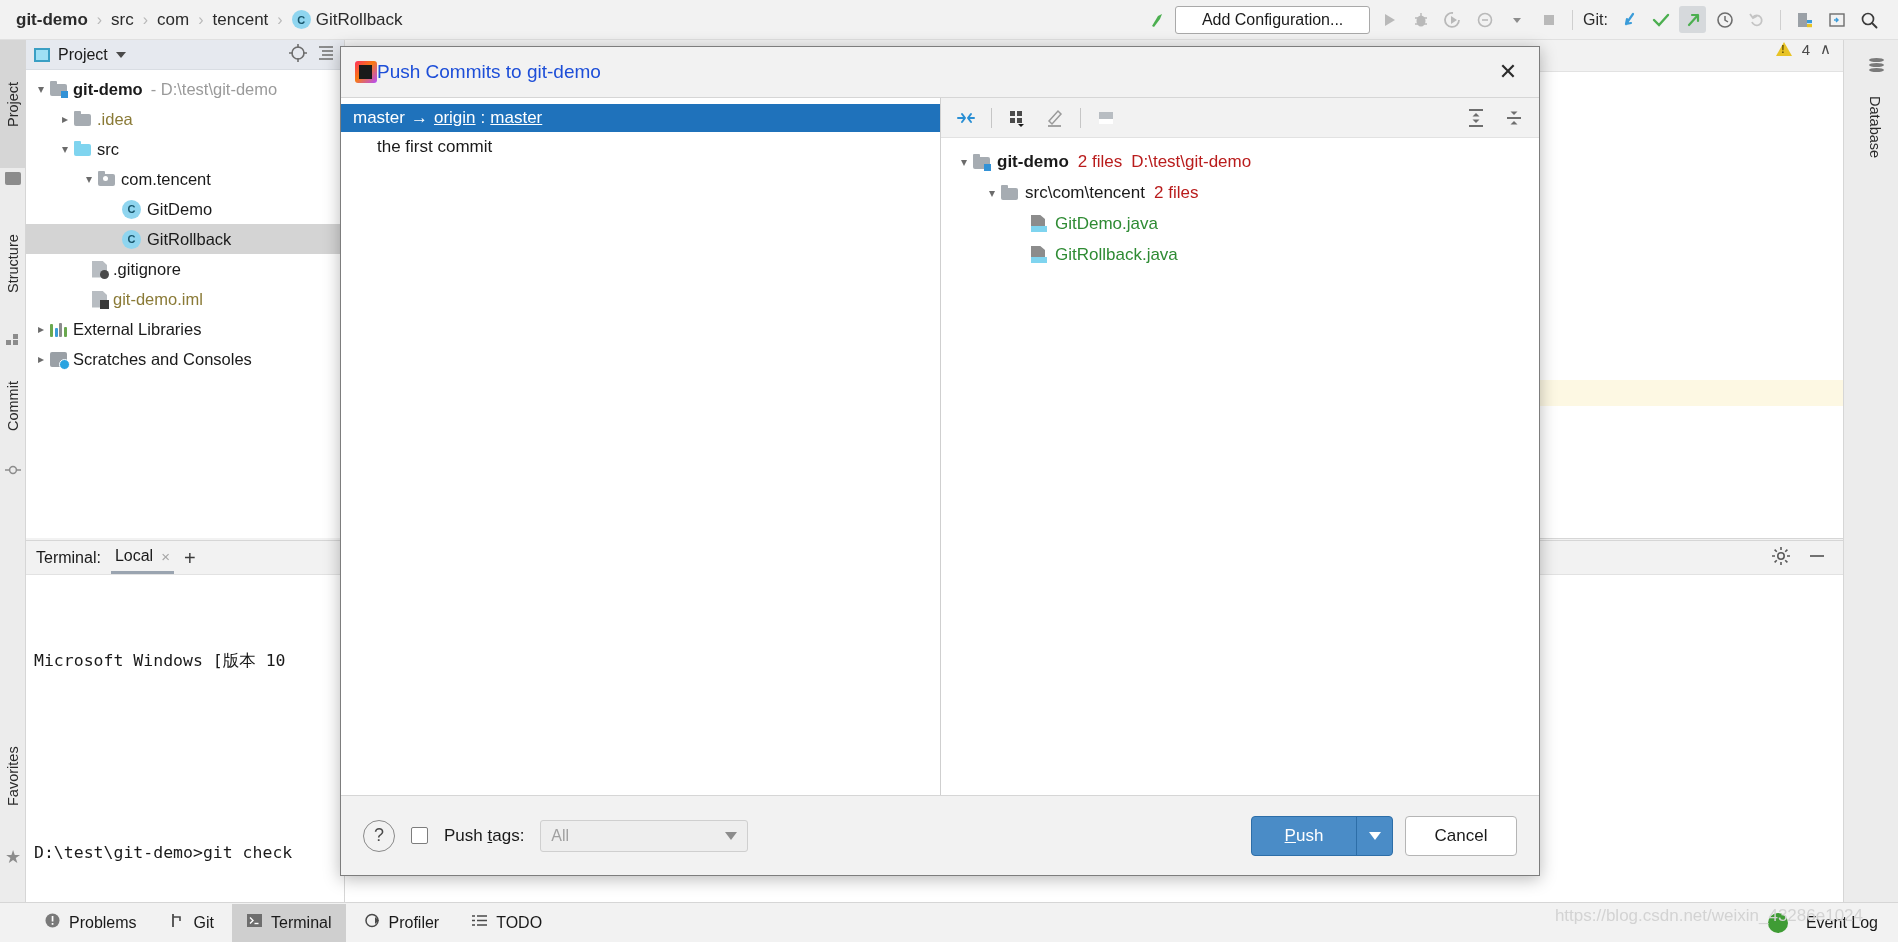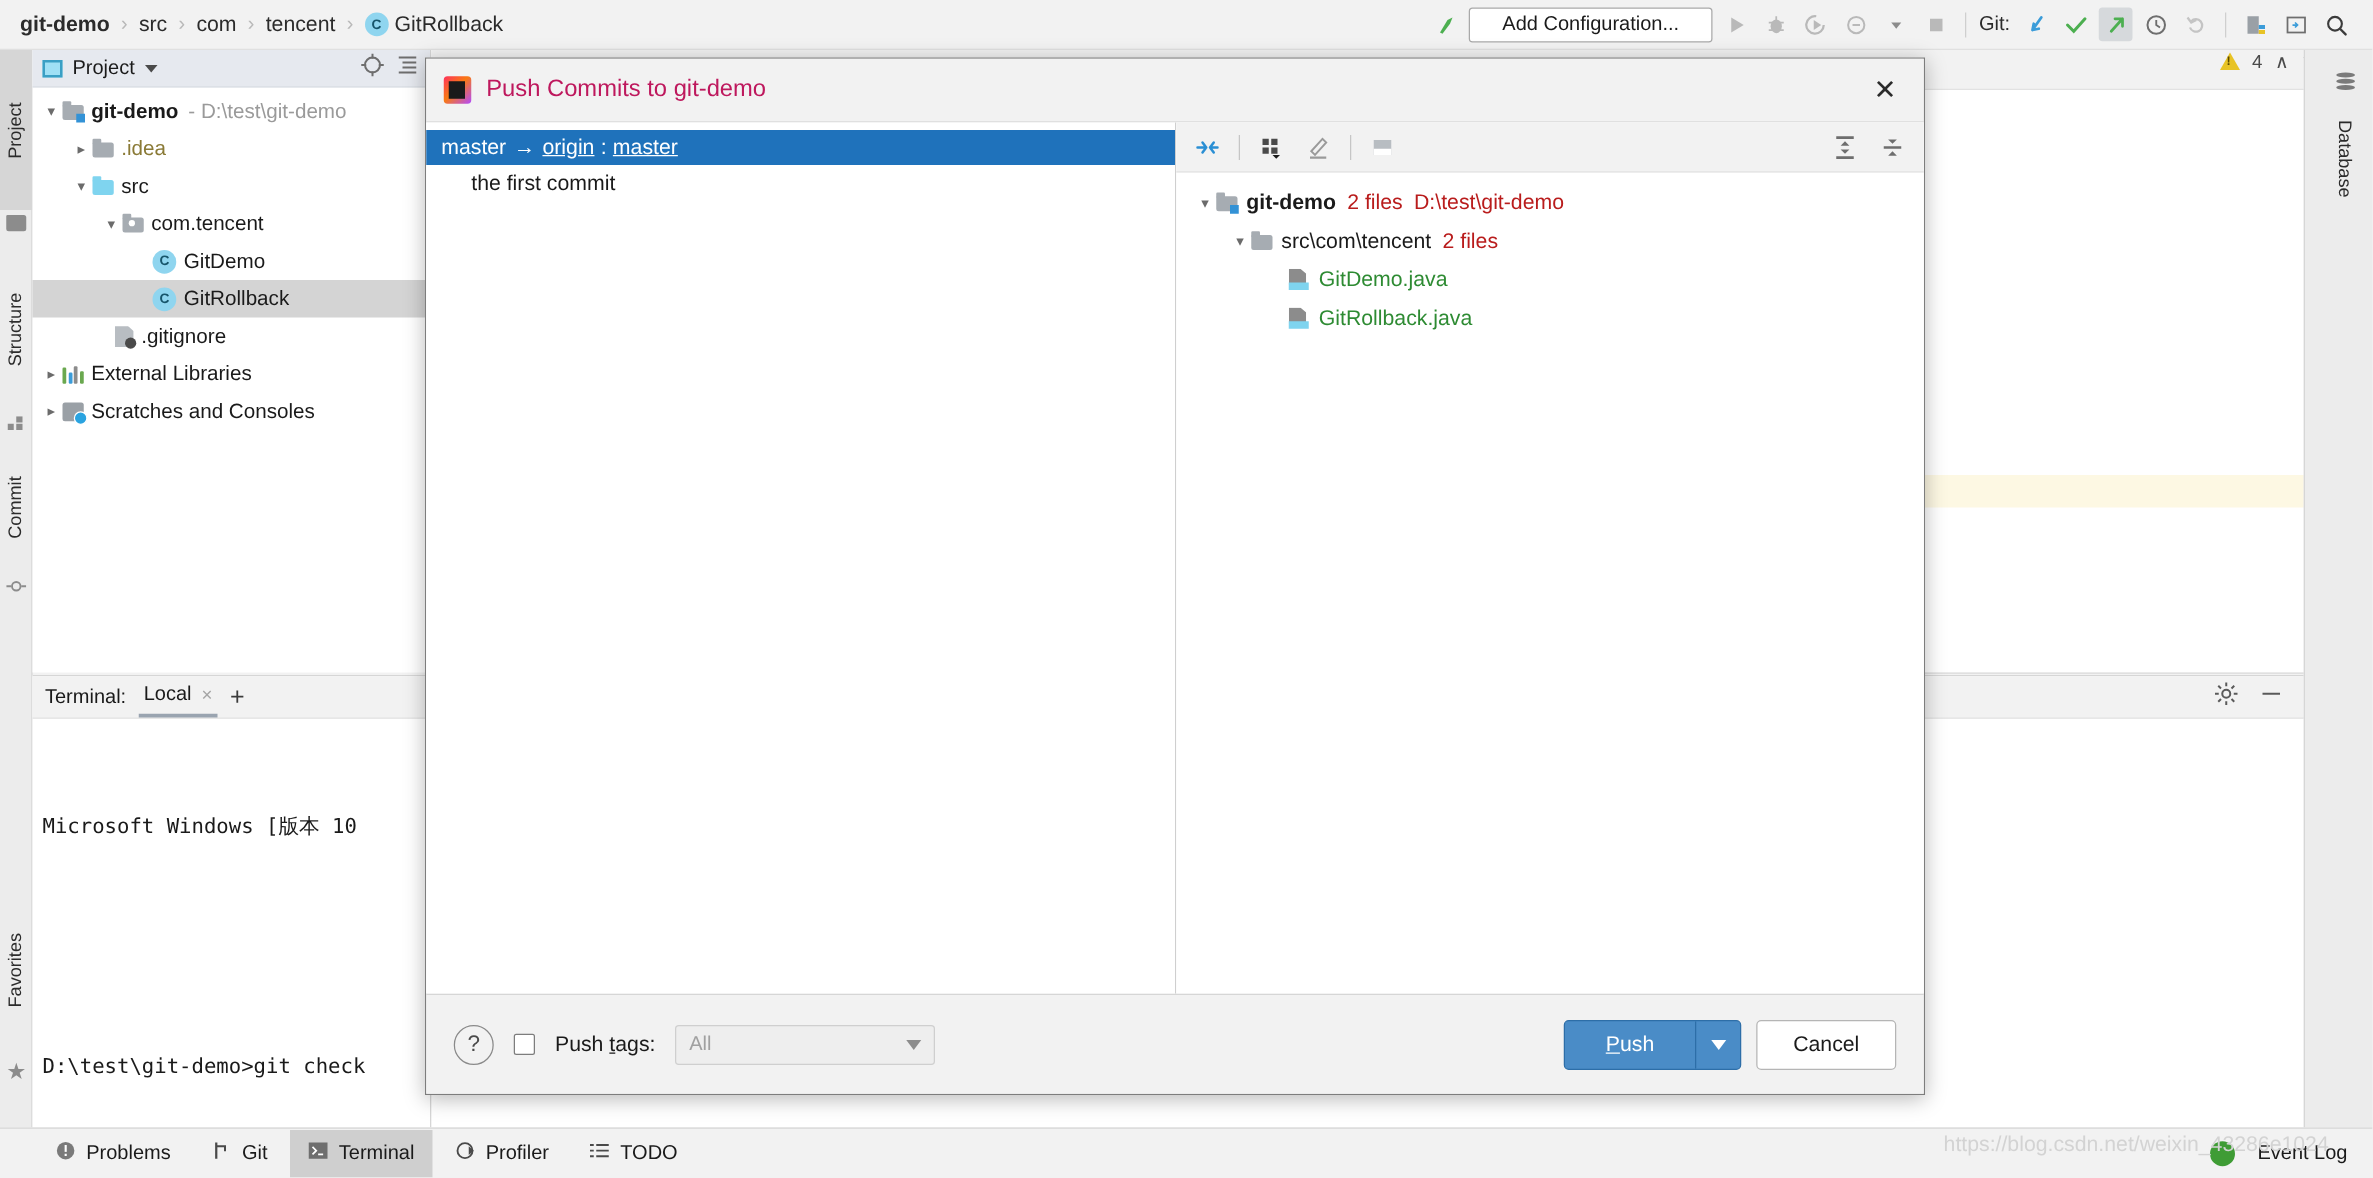--- a/index.html
+++ b/index.html
@@ -247,21 +247,21 @@
   .dialog {
     position: absolute; left: 340px; top: 46px; width: 1200px; height: 830px;
     background: #f2f2f2; border: 1px solid #7d7d7d;
     box-shadow: 0 3px 16px rgba(0,0,0,0.28);
     display: flex; flex-direction: column;
   }
   .dlg-title {
     height: 50px; display: flex; align-items: center; padding: 0 14px;
     background: #f2f2f2;
   }
-  .dlg-title .txt { font-size: 19px; margin-left: 12px; color: #be185d; }
+  .dlg-title .txt { font-size: 19px; color: #1d4ed8; }
   .jb-logo {
     width: 22px; height: 22px; border-radius: 3px;
     background: linear-gradient(135deg, #fe315d 0%, #f97a12 45%, #b24aff 100%);
     position: relative;
   }
   .jb-logo:after {
     content: ""; position: absolute; left: 4px; top: 4px;
     width: 13px; height: 14px; background: #1a1a1a;
   }
   .dlg-close {
@@ -567,20 +567,27 @@
       </div>
 
       <div class="trow" style="padding-left:66px;">
         <span class="docicon">
             <i></i>
             <span class="badge"></span>
           </span>
         <span class="tlabel">.gitignore</span>
       </div>
 
+      <div class="trow" style="padding-left:66px;">
+        <span class="docicon">
+            <i></i>
+            <span class="badge sq"></span>
+          </span>
+        <span class="tlabel olive">git-demo.iml</span>
+      </div>
 
       <div class="trow">
         <span class="arr">▸</span>
         <span class="libicon">
           <b style="height:13px;background:#6aa84f;"></b>
           <b style="height:9px;background:#3b9cd9;"></b>
           <b style="height:14px;background:#8c8c8c;"></b>
           <b style="height:10px;background:#6aa84f;"></b>
         </span>
         <span class="tlabel">External Libraries</span>

